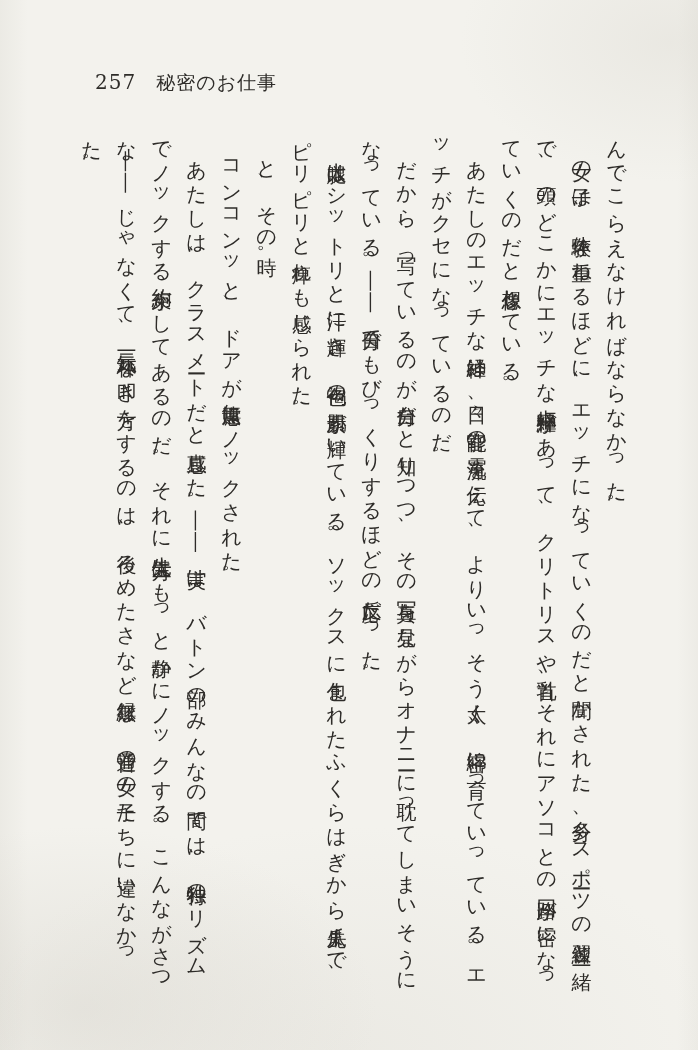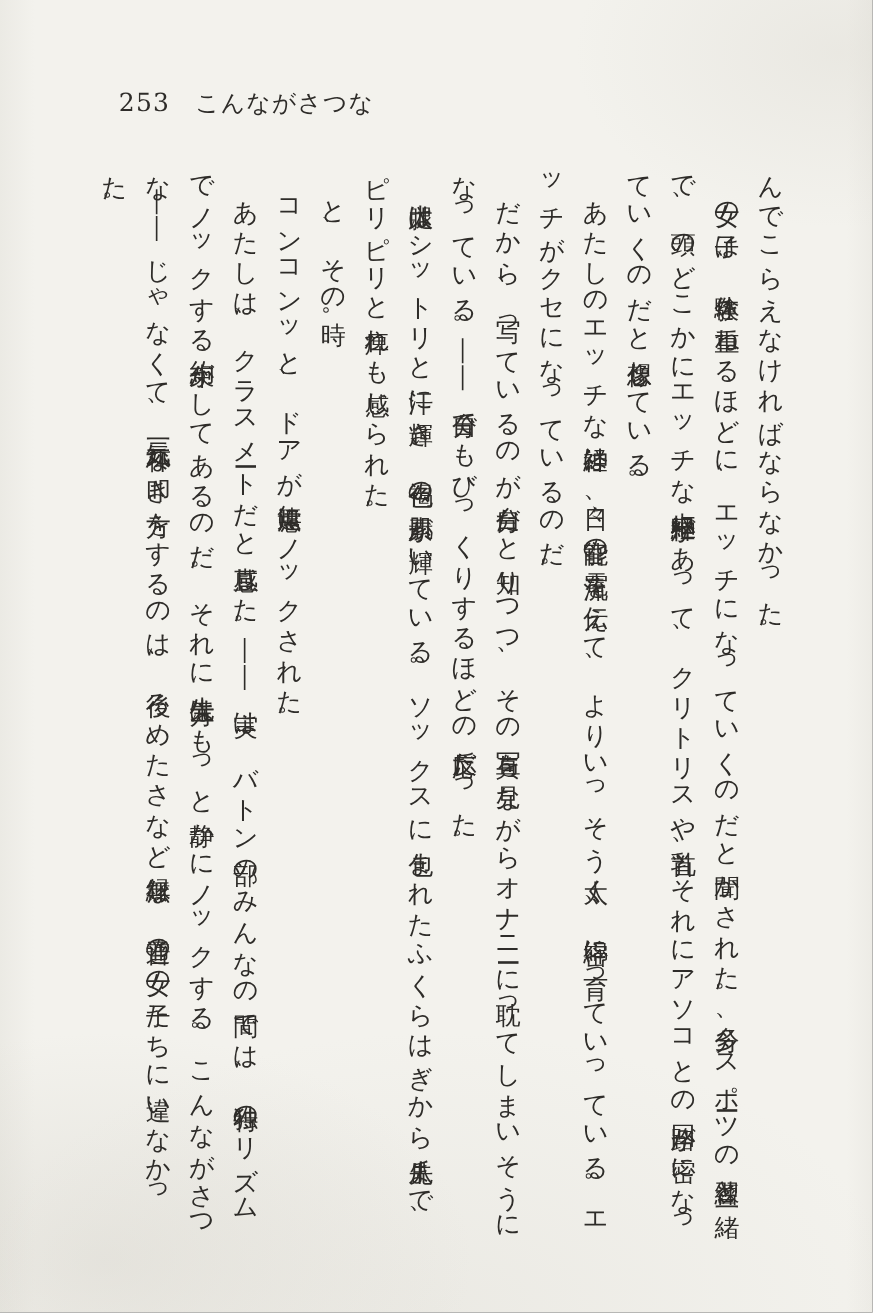--- a/index.html
+++ b/index.html
@@ -54,21 +54,21 @@
   }
   .text-block p.indent {
     text-indent: 1em;
   }
 </style>
 </head>
 <body>
 
 <div class="page" style="--paper: #f3f2ed; --ink: #2e2c29;">
   <div class="header">
-    <span class="page-num">253</span><span class="title">こんながさつな</span>
+    <span class="page-num">257</span><span class="title">秘密のお仕事</span>
   </div>
   <div class="text-block" id="text-block">
       <p class="">んでこらえなければならなかった。</p>
       <p class="indent">女の子は、体験を重ねるほどに、エッチになっていくのだと聞かされた。多分、スポーツの練習と一緒で、頭のどこかにエッチな中枢神経があって、クリトリスや乳首、それにアソコとの回路が密になっていくのだと想像している。</p>
       <p class="indent">あたしのエッチな神経は、日々、官能の電流を伝えて、よりいっそう太く、綿密に育っていっている。エッチがクセになっているのだ。</p>
       <p class="indent">だから、写っているのが自分だと知りつつ、その写真を見ながらオナニーに耽ってしまいそうになっている。――自分でもびっくりするほどの反応だった。</p>
       <p class="indent">太腿はシットリと汗に輝き、褐色の素肌が輝いている。ソックスに包まれたふくらはぎから爪先まで、ピリピリと痺れも感じられた。</p>
       <p class="indent">と、その時。</p>
       <p class="indent">コンコンッと、ドアが無遠慮にノックされた。</p>
       <p class="indent">あたしは、クラスメートだと直感した。――実は、バトン部のみんなの間では、独特のリズムでノックする約束がしてあるのだ。それに先生方はもっと静かにノックする。こんながさつな――じゃなくて、元気一杯な叩き方をするのは、後ろめたさなど無縁な、普通の女の子たちに違いなかった。</p>

